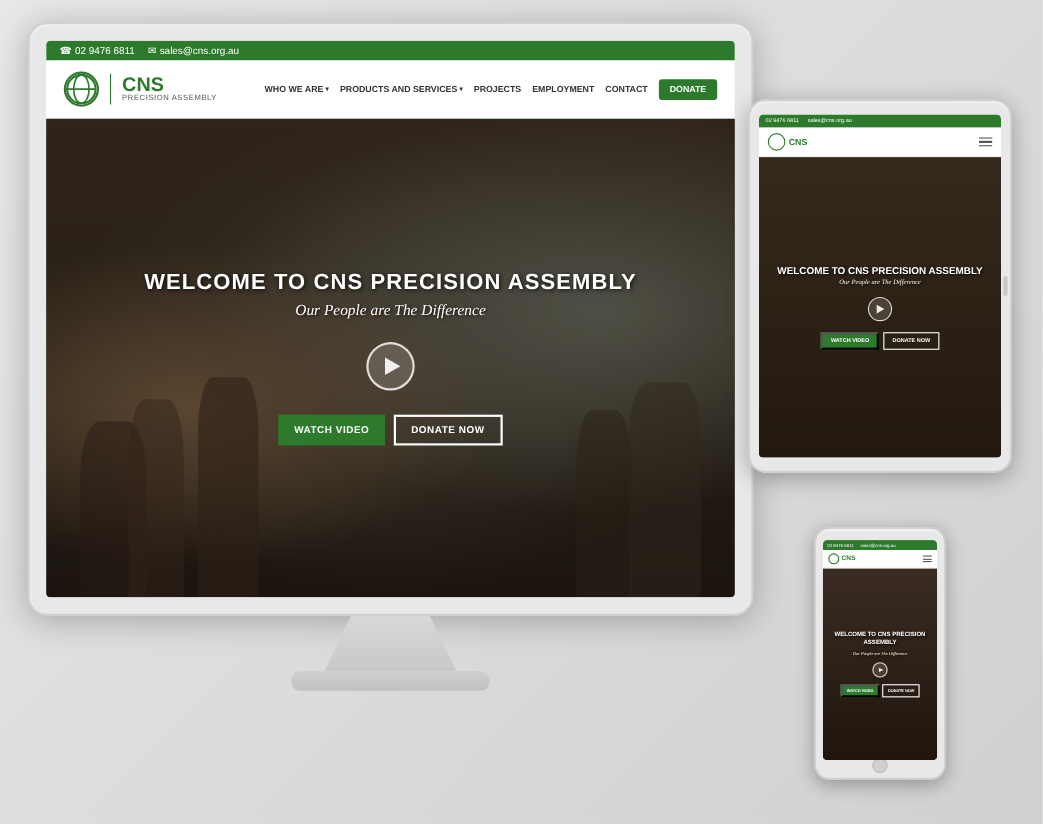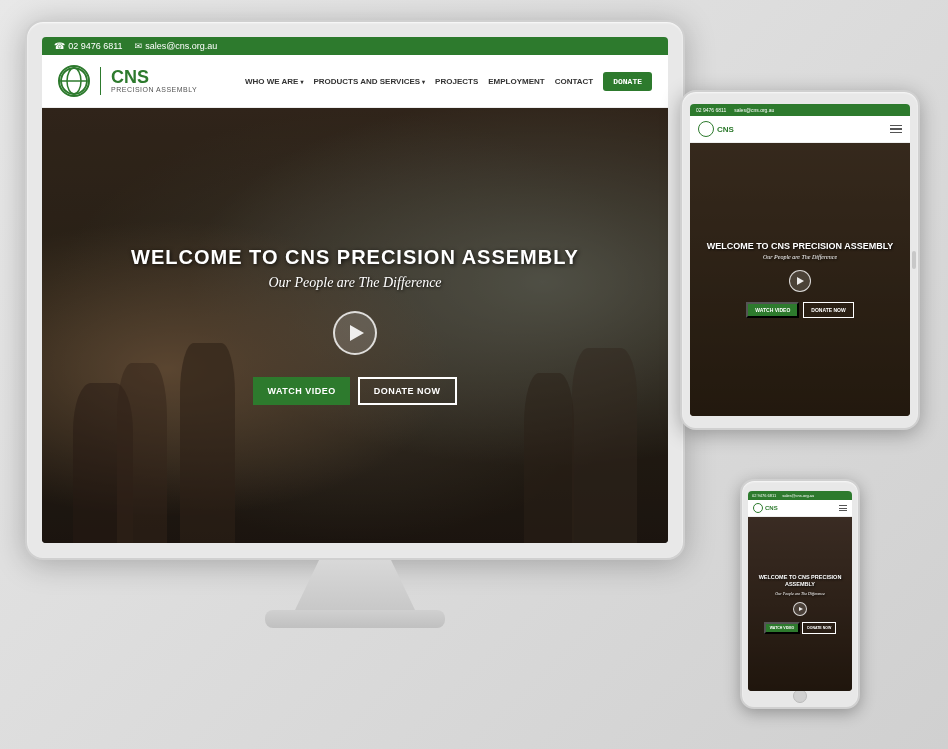--- a/index.html
+++ b/index.html
@@ -179,21 +179,20 @@
 
     .donate-btn {
       background: #2d7a2d;
       color: white;
       padding: 5px 10px;
       font-size: 8px;
       font-weight: bold;
       text-transform: uppercase;
       border-radius: 3px;
       cursor: pointer;
-      font-family: Liberation Mono, monospace;
     }
 
     
     .hero {
       flex: 1;
       position: relative;
       background: #3a3a3a;
       overflow: hidden;
     }
 

